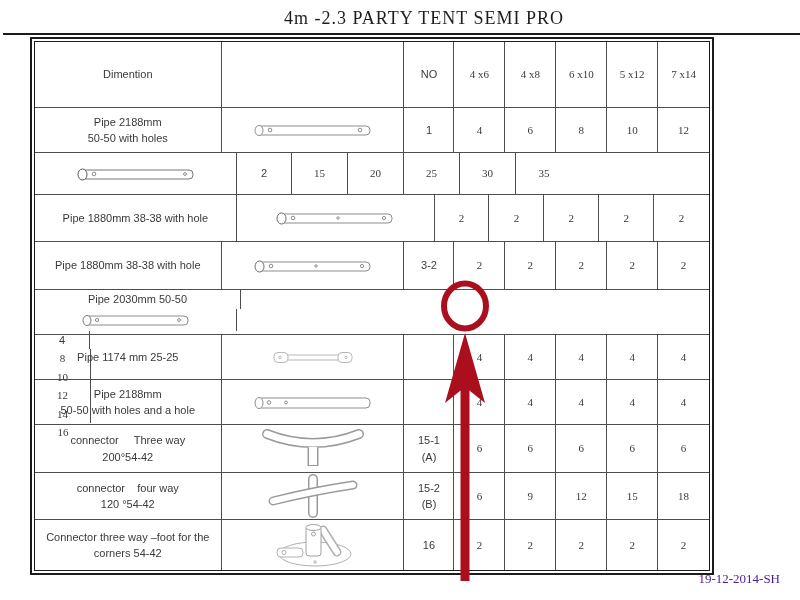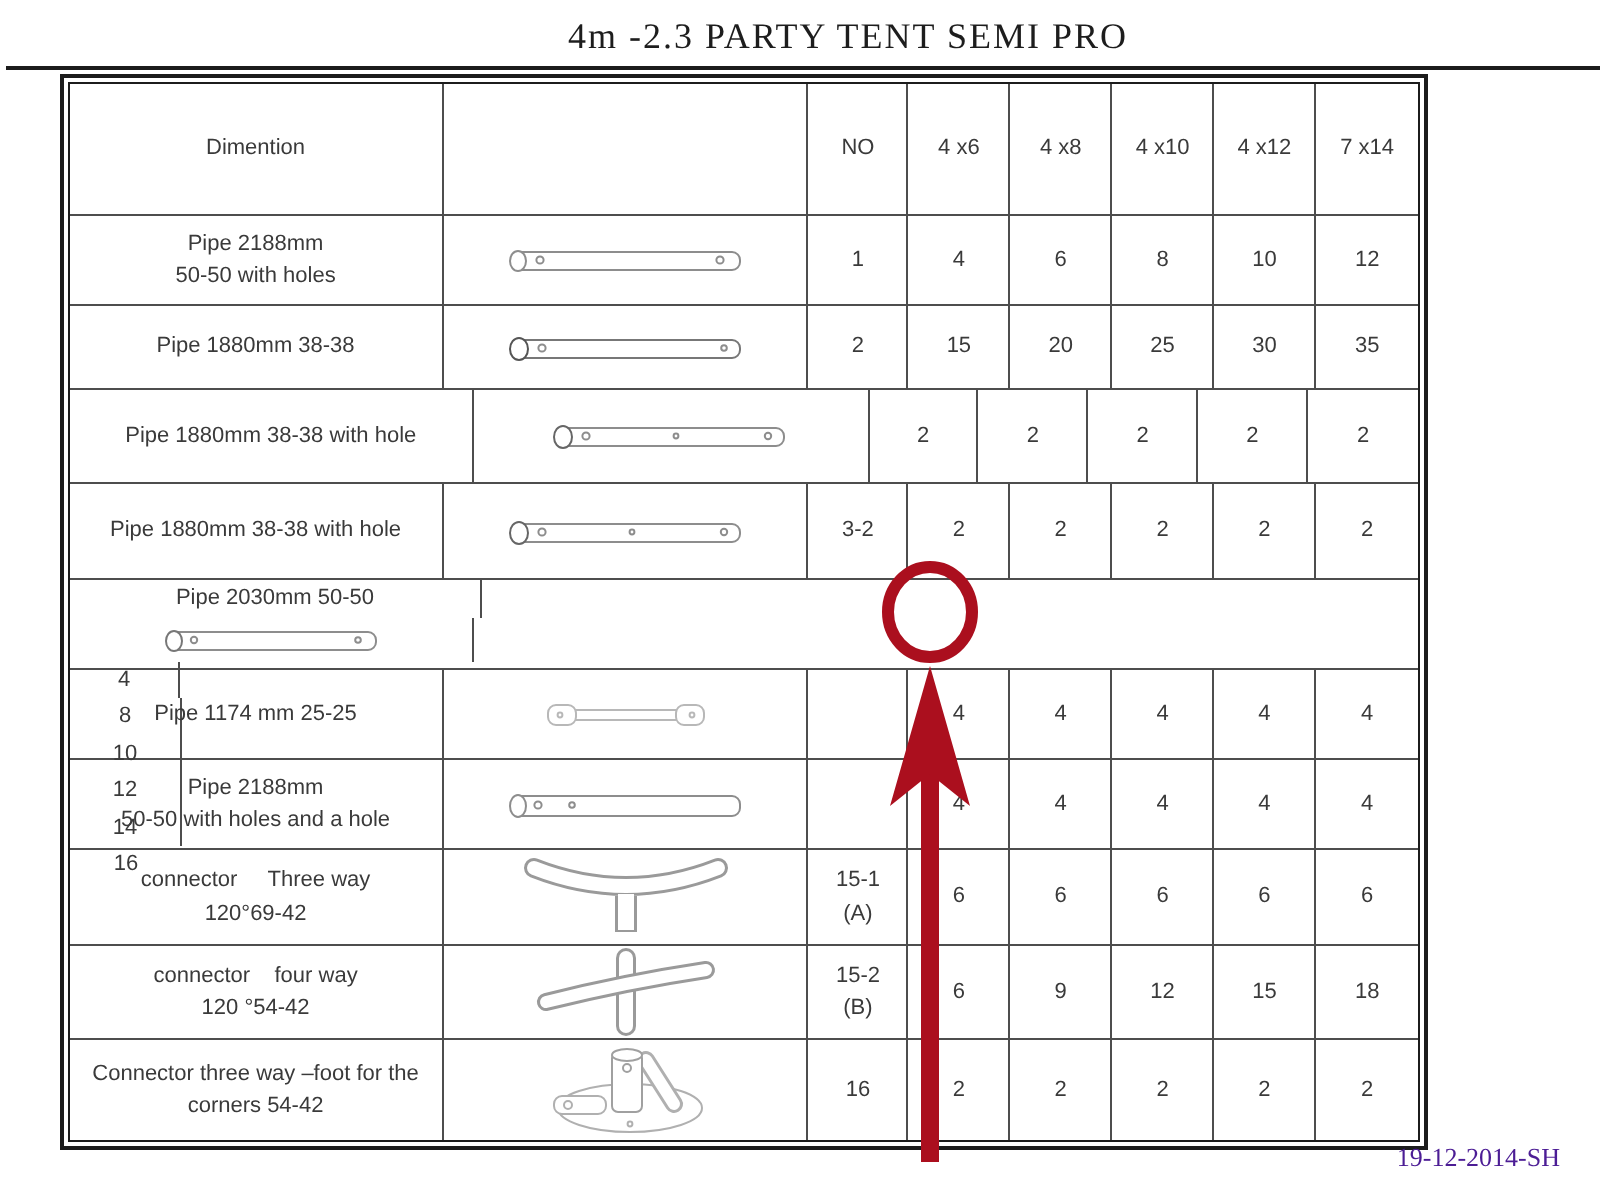--- a/index.html
+++ b/index.html
@@ -25,21 +25,21 @@
   .tr:last-child { border-bottom:none; }
   .td {
     border-right:1px solid #4d4d4d; display:flex; align-items:center;
     justify-content:center; text-align:center; font-size:11px;
     white-space:pre-wrap; line-height:1.5; padding:1px;
   }
   .td:last-child { border-right:none; }
   .c-dim { width:206px; }
   .c-img { width:202px; }
   .c-no  { width:55px; }
-  .c-v   { width:56px; }
+  .c-v   { width:56px;font-family:Liberation Serif, serif; }
   .hdr   { height:66px; }
   .r1 { height:45px; } .r2 { height:42px; } .r3 { height:47px; }
   .r4 { height:48px; } .r5 { height:45px;flex-direction:column; } .r6 { height:45px; }
   .r7 { height:45px; } .r8 { height:48px; } .r9 { height:47px; }
   .r10 { height:50px; }
   .date-stamp {
     position:absolute; top:571px; right:20px;
     font-family:"Liberation Serif", serif; font-size:13px; color:#4c1d95;
   }
   .overlay { position:absolute; left:0; top:0; width:800px; height:600px; pointer-events:none; }
@@ -55,22 +55,22 @@
 
   <div class="table-outer">
     <div class="table-inner">
 
       <div class="tr hdr">
         <div class="td c-dim">Dimention</div>
         <div class="td c-img"></div>
         <div class="td c-no">NO</div>
         <div class="td c-v">4 x6</div>
         <div class="td c-v">4 x8</div>
-        <div class="td c-v">4 x10</div>
-        <div class="td c-v">4 x12</div>
+        <div class="td c-v">6 x10</div>
+        <div class="td c-v">5 x12</div>
         <div class="td c-v">7 x14</div>
       </div>
 
       <div class="tr r1">
         <div class="td c-dim">Pipe 2188mm
 50-50 with holes</div>
         <div class="td c-img">
           <svg class="part" width="126" height="20" viewBox="0 0 126 20">
             <rect x="7" y="6" width="113" height="9" rx="4" fill="#fff" stroke="#8d8d8d"></rect>
             <ellipse cx="9" cy="10.5" rx="4" ry="5" fill="#fff" stroke="#8d8d8d"></ellipse>
@@ -80,21 +80,20 @@
         </div>
         <div class="td c-no">1</div>
         <div class="td c-v">4</div>
         <div class="td c-v">6</div>
         <div class="td c-v">8</div>
         <div class="td c-v">10</div>
         <div class="td c-v">12</div>
       </div>
 
       <div class="tr r2">
-        <div class="td c-dim">Pipe 1880mm 38-38</div>
         <div class="td c-img">
           <svg class="part" width="126" height="20" viewBox="0 0 126 20">
             <rect x="8" y="6" width="112" height="9" rx="4" fill="#fff" stroke="#777"></rect>
             <ellipse cx="9.5" cy="10.5" rx="4.5" ry="5.5" fill="#fff" stroke="#555"></ellipse>
             <circle cx="21" cy="10" r="1.8" fill="none" stroke="#8d8d8d"></circle>
             <circle cx="112" cy="10" r="1.4" fill="none" stroke="#8d8d8d"></circle>
           </svg>
         </div>
         <div class="td c-no">2</div>
         <div class="td c-v">15</div>
@@ -192,21 +191,21 @@
         <div class="td c-no"></div>
         <div class="td c-v">4</div>
         <div class="td c-v">4</div>
         <div class="td c-v">4</div>
         <div class="td c-v">4</div>
         <div class="td c-v">4</div>
       </div>
 
       <div class="tr r8">
         <div class="td c-dim">connector     Three way
-120°69-42</div>
+200°54-42</div>
         <div class="td c-img">
           <svg class="part" width="120" height="46" viewBox="0 0 120 46">
             <path d="M14,8 Q60,26 106,8" stroke="#9a9a9a" stroke-width="10" fill="none" stroke-linecap="round"></path>
             <path d="M14,8 Q60,26 106,8" stroke="#ffffff" stroke-width="7" fill="none" stroke-linecap="round"></path>
             <path d="M60,22 L60,40" stroke="#9a9a9a" stroke-width="11" fill="none"></path>
             <path d="M60,21 L60,39" stroke="#ffffff" stroke-width="8" fill="none"></path>
           </svg>
         </div>
         <div class="td c-no">15-1
 (A)</div>

